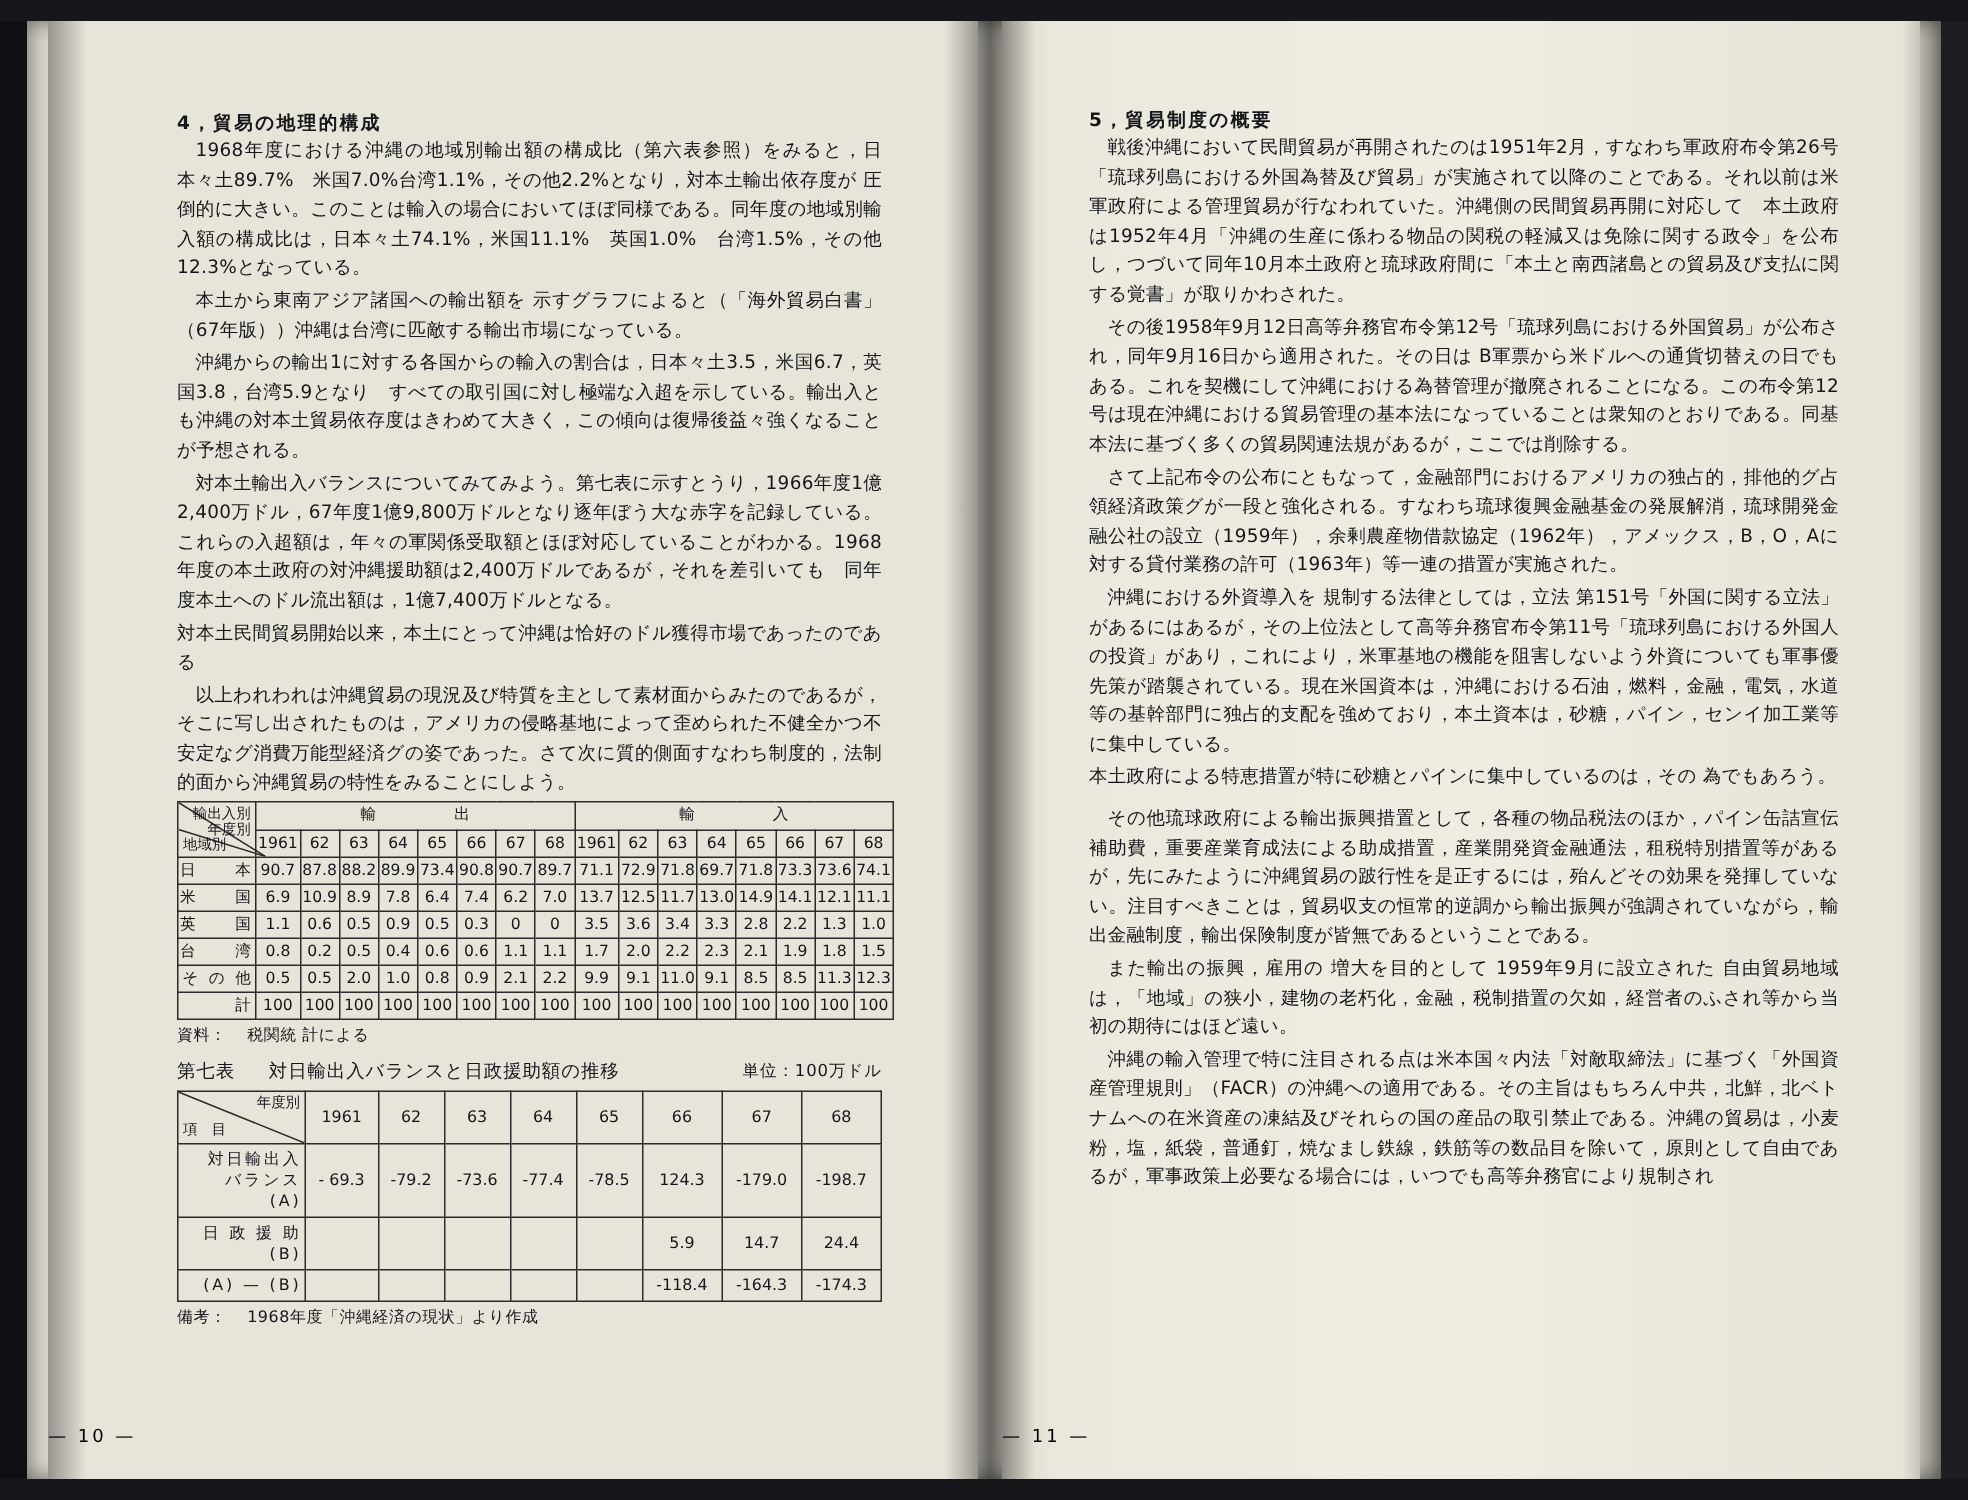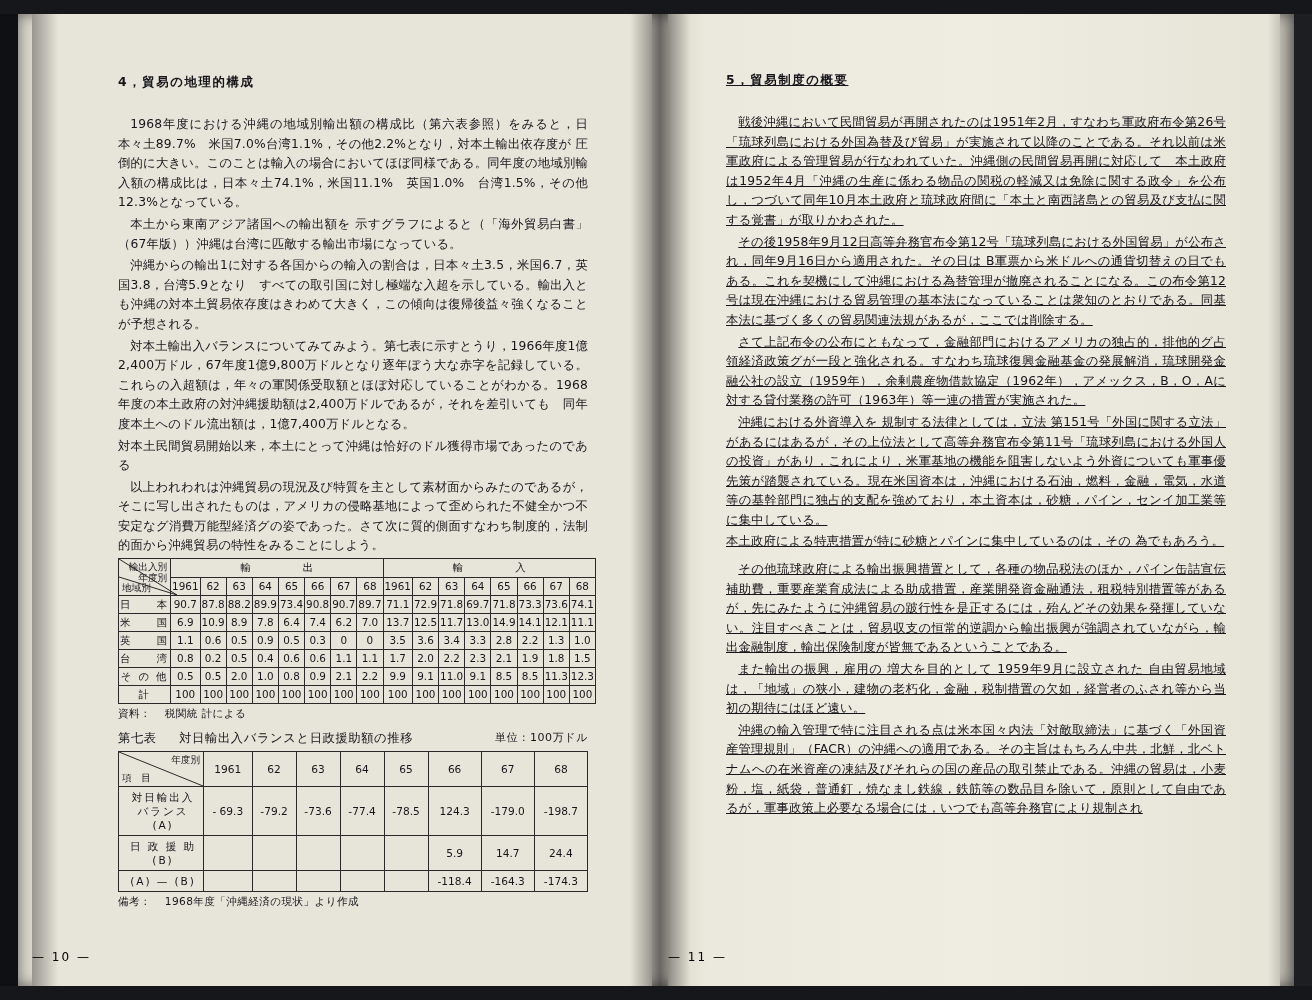--- a/index.html
+++ b/index.html
@@ -49,24 +49,24 @@
     background:linear-gradient(270deg,rgba(0,0,0,.30),rgba(0,0,0,0));
     pointer-events:none;
   }
 
   .content{
     position:absolute;
     color:#16161a;
     font-family:"DejaVu Sans","Liberation Sans",sans-serif;
   }
   .left .content{left:86px;top:60px;width:470px;}
-  .right .content{left:58px;top:58px;width:500px;text-decoration:underline;}
+  .right .content{left:58px;top:58px;width:500px;}
 
   h2.heading{
-    font-size:12.4px;font-weight:bold;margin:0 0 24px 0;letter-spacing:1.6px;
+    font-size:12.4px;font-weight:bold;margin:0 0 0 0;letter-spacing:1.6px;
   }
   p.para{
     font-size:12.3px;line-height:19.6px;margin:0 0 2px 0;text-align:justify;
     letter-spacing:.2px;
   }
   p.para.indent{text-indent:1em;}
 
   
   .tbl-title{
     font-size:12.3px;margin:9px 0 4px 0;letter-spacing:.6px;
@@ -80,21 +80,21 @@
   }
   table.grid th, table.grid td{
     border:1px solid #2a2a2a;
     padding:2px 1px;
     text-align:center;
     line-height:13px;
     font-weight:normal;
     white-space:nowrap;
   }
   table.grid td.rowlab, table.grid th.rowlab{
-    text-align:center;letter-spacing:.18em;width:58px;
+    text-align:right;letter-spacing:.18em;width:58px;
   }
   .corner{
     position:relative;height:36px;width:58px;padding:0 !important;
   }
   .corner svg{position:absolute;left:0;top:0;}
   .corner .c1{position:absolute;right:3px;top:1px;font-size:9.6px;}
   .corner .c2{position:absolute;right:3px;top:12px;font-size:9.6px;}
   .corner .c3{position:absolute;left:3px;bottom:1px;font-size:9.6px;}
   .note{
     font-size:10.6px;margin:3px 0 0 0;letter-spacing:.4px;

